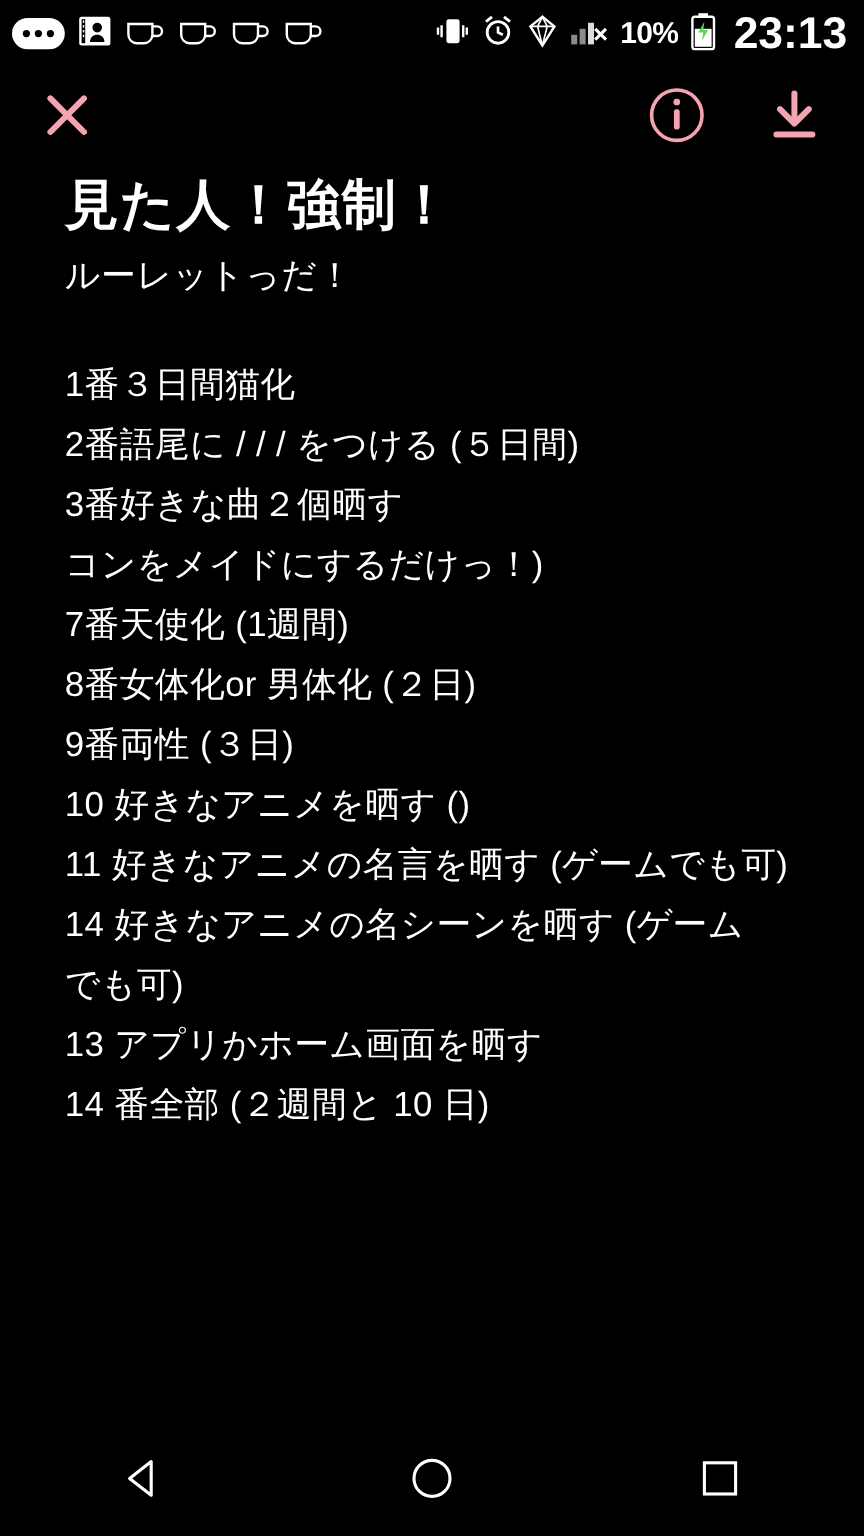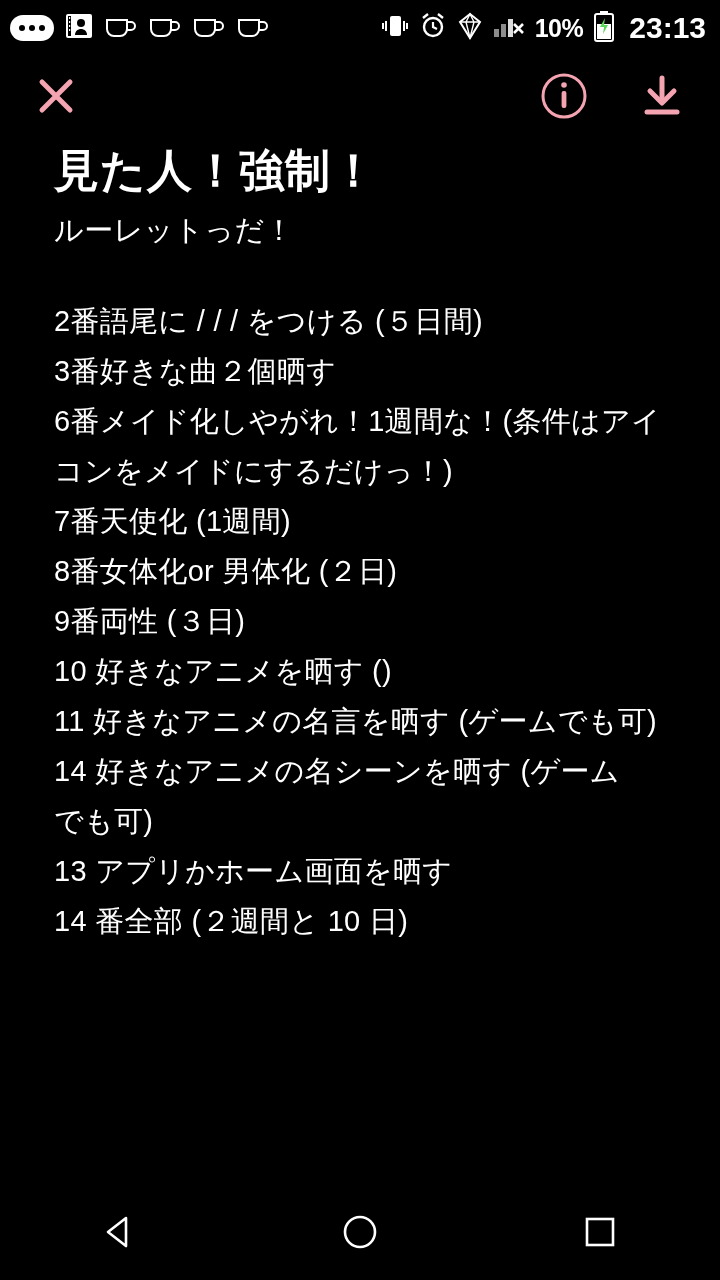--- a/index.html
+++ b/index.html
@@ -50,21 +50,21 @@
   .dots-badge i {
     width: 6px; height: 6px; border-radius: 50%;
     background: #000; display: block;
   }
   .batt-pct {
     font-size: 25px;
     font-weight: bold;
     letter-spacing: -0.5px;
   }
   .clock {
-    font-size: 30px;
+    font-size: 37px;
     font-weight: bold;
     letter-spacing: 0px;
     margin-left: 4px;
   }
 
   
   .actionbar {
     height: 80px;
     display: flex;
     align-items: center;
@@ -242,23 +242,23 @@
       </svg>
     </div>
   </div>
 </div>
 
 <div class="content">
   <h1 class="title">見た人！強制！</h1>
   <div class="subtitle">ルーレットっだ！</div>
   <div class="spacer"></div>
   <div class="lines">
+    <div class="line">1番３日間猫化</div>
     <div class="line">2番語尾に / / / をつける (５日間)</div>
     <div class="line">3番好きな曲２個晒す</div>
-    <div class="line">6番メイド化しやがれ！1週間な！(条件はアイ</div>
     <div class="line">コンをメイドにするだけっ！)</div>
     <div class="line">7番天使化 (1週間)</div>
     <div class="line">8番女体化or 男体化 (２日)</div>
     <div class="line">9番両性 (３日)</div>
     <div class="line">10 好きなアニメを晒す ()</div>
     <div class="line">11 好きなアニメの名言を晒す (ゲームでも可)</div>
     <div class="line">14 好きなアニメの名シーンを晒す (ゲーム</div>
     <div class="line">でも可)</div>
     <div class="line">13 アプリかホーム画面を晒す</div>
     <div class="line">14 番全部 (２週間と 10 日)</div>

